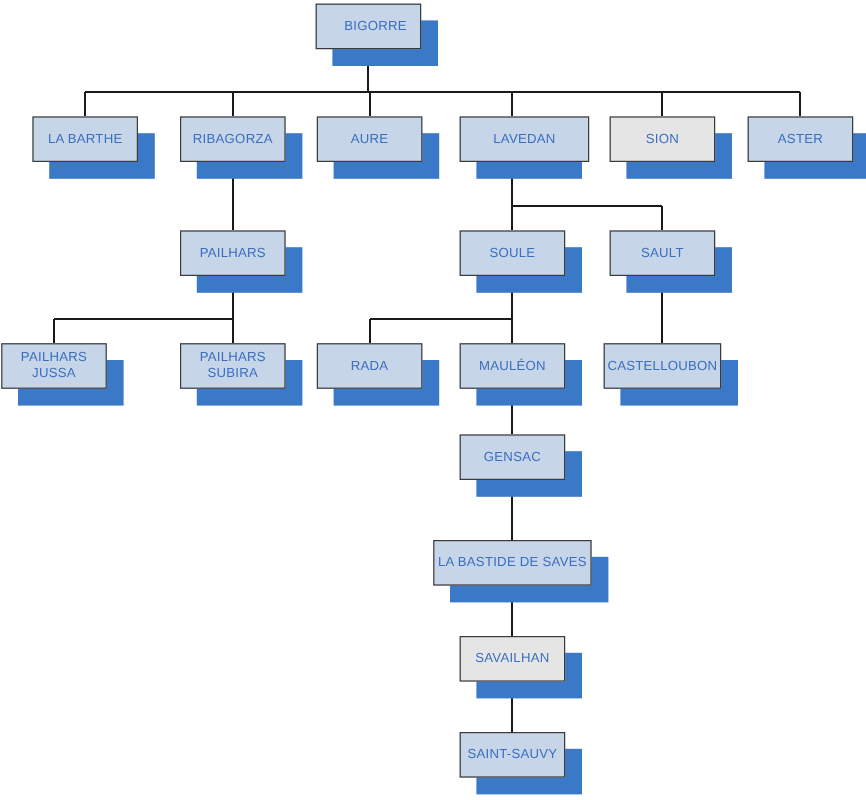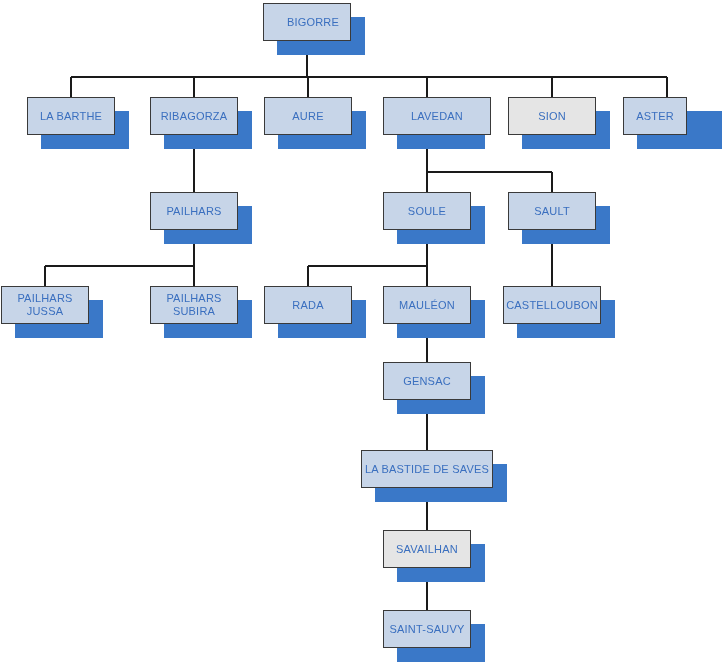--- a/index.html
+++ b/index.html
@@ -111,21 +111,21 @@
     </div>
     <div class="node" style="left: 264px; top: 97px; width: 88px; height: 38px; background: rgb(199, 213, 232); border-color: rgb(58, 58, 58); color: rgb(58, 111, 191);">
       <span class="node-label">AURE</span>
     </div>
     <div class="node" style="left: 383px; top: 97px; width: 108px; height: 38px; background: rgb(199, 213, 232); border-color: rgb(58, 58, 58); color: rgb(58, 111, 191);">
       <span class="node-label">LAVEDAN</span>
     </div>
     <div class="node" style="left: 508px; top: 97px; width: 88px; height: 38px; background: #e5e5e5; border-color: rgb(58, 58, 58); color: rgb(58, 111, 191);">
       <span class="node-label">SION</span>
     </div>
-    <div class="node" style="left: 623px; top: 97px; width: 64px; height: 38px; background: rgb(199, 213, 232); border-color: rgb(58, 58, 58); color: rgb(58, 111, 191);">
+    <div class="node" style="left: 623px; top: 97px; width: 88px; height: 38px; background: rgb(199, 213, 232); border-color: rgb(58, 58, 58); color: rgb(58, 111, 191);">
       <span class="node-label">ASTER</span>
     </div>
     <div class="node" style="left: 150px; top: 192px; width: 88px; height: 38px; background: rgb(199, 213, 232); border-color: rgb(58, 58, 58); color: rgb(58, 111, 191);">
       <span class="node-label">PAILHARS</span>
     </div>
     <div class="node" style="left: 383px; top: 192px; width: 88px; height: 38px; background: rgb(199, 213, 232); border-color: rgb(58, 58, 58); color: rgb(58, 111, 191);">
       <span class="node-label">SOULE</span>
     </div>
     <div class="node" style="left: 508px; top: 192px; width: 88px; height: 38px; background: rgb(199, 213, 232); border-color: rgb(58, 58, 58); color: rgb(58, 111, 191);">
       <span class="node-label">SAULT</span>

